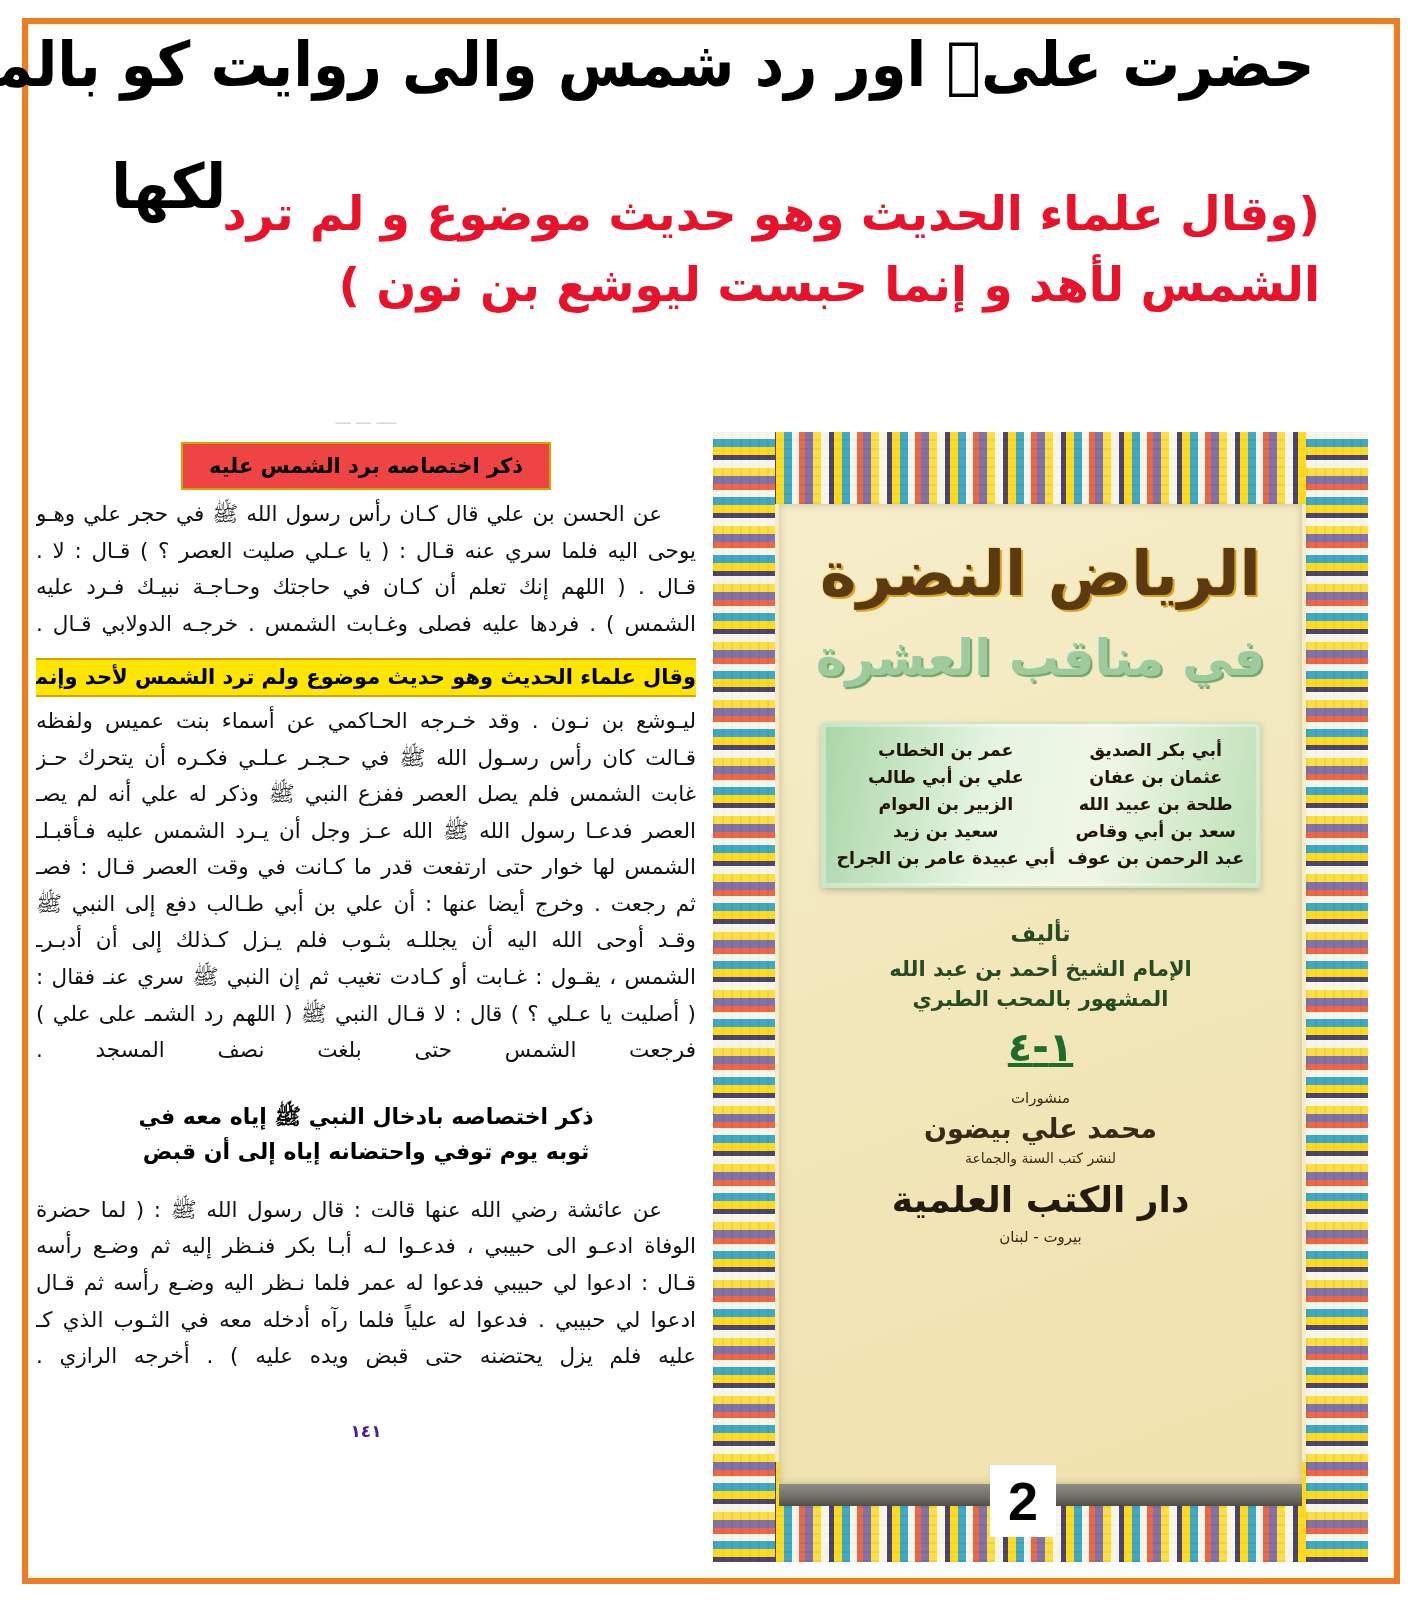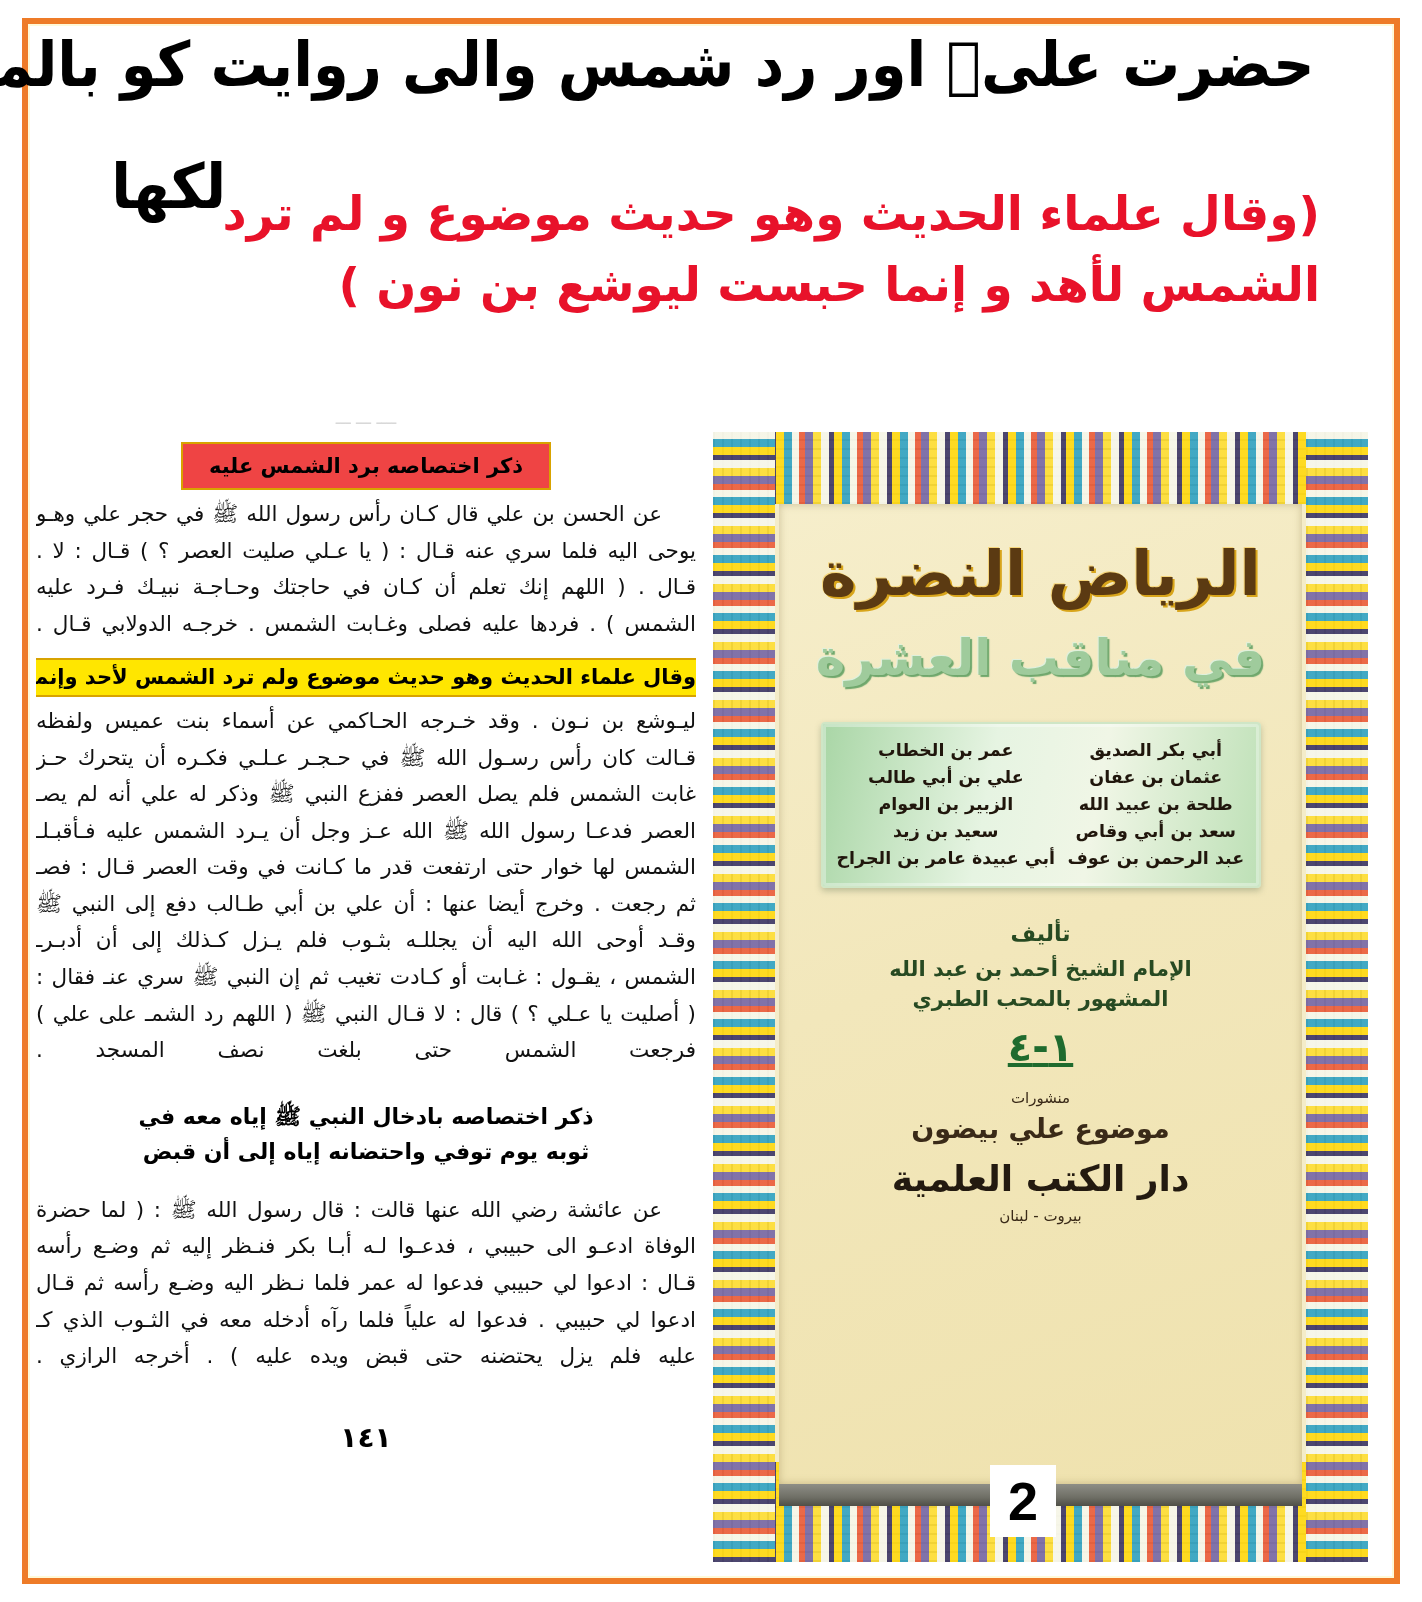--- a/index.html
+++ b/index.html
@@ -139,23 +139,23 @@
     font-weight: bold;
     line-height: 1.62;
     color: #000;
     text-align: center;
     margin: 30px 0 22px 0;
     padding: 0 40px;
   }
   .page-no {
     margin-top: 46px;
     text-align: center;
-    font-size: 28px;
-    font-weight: bold;
-    color: #000000;
+    font-size: 17px;
+    font-weight: bold;
+    color: #4c1d95;
     letter-spacing: 1px;
   }
 
   
   .cover {
     position: absolute;
     left: 713px;
     top: 432px;
     width: 655px;
     height: 1130px;
@@ -390,21 +390,22 @@
       <div class="author-block">
         <div class="author-lbl">تأليف</div>
         <div class="author-name">الإمام الشيخ أحمد بن عبد الله</div>
         <div class="author-name2">المشهور بالمحب الطبري</div>
       </div>
 
       <div class="vol-no">١-٤</div>
 
       <div class="pub-block">
         <div class="pub-lbl">منشورات</div>
-        <div class="pub-name">موضوع علي بيضون</div>
+        <div class="pub-name">محمد علي بيضون</div>
+        <div class="pub-sub">لنشر كتب السنة والجماعة</div>
         <div class="pub-house">دار الكتب العلمية</div>
         <div class="pub-city">بيروت - لبنان</div>
       </div>
     </div>
 
     <div class="shelf"></div>
   </div>
 
   <div class="badge-2">2</div>
 

